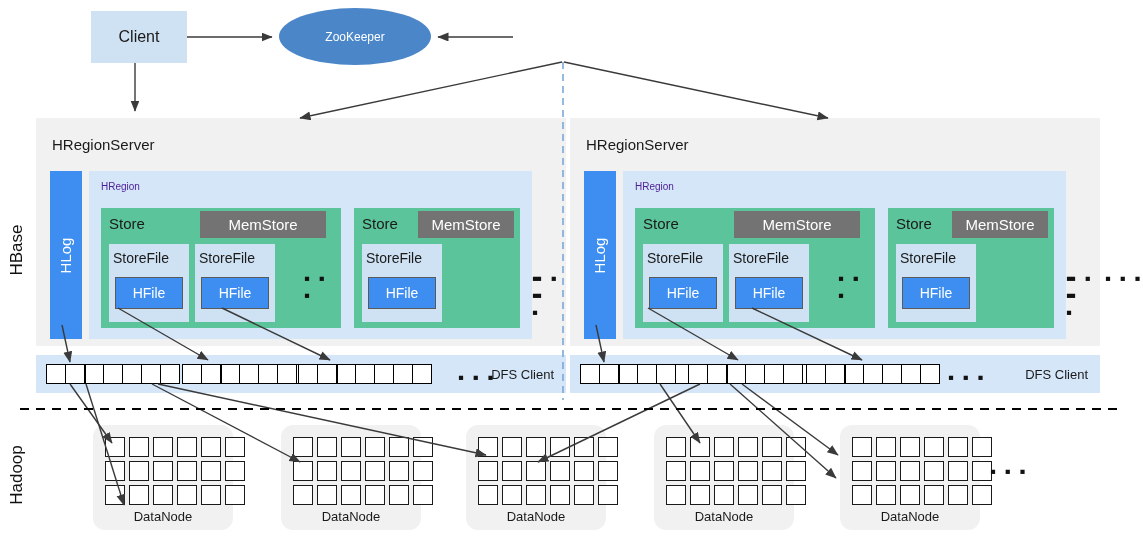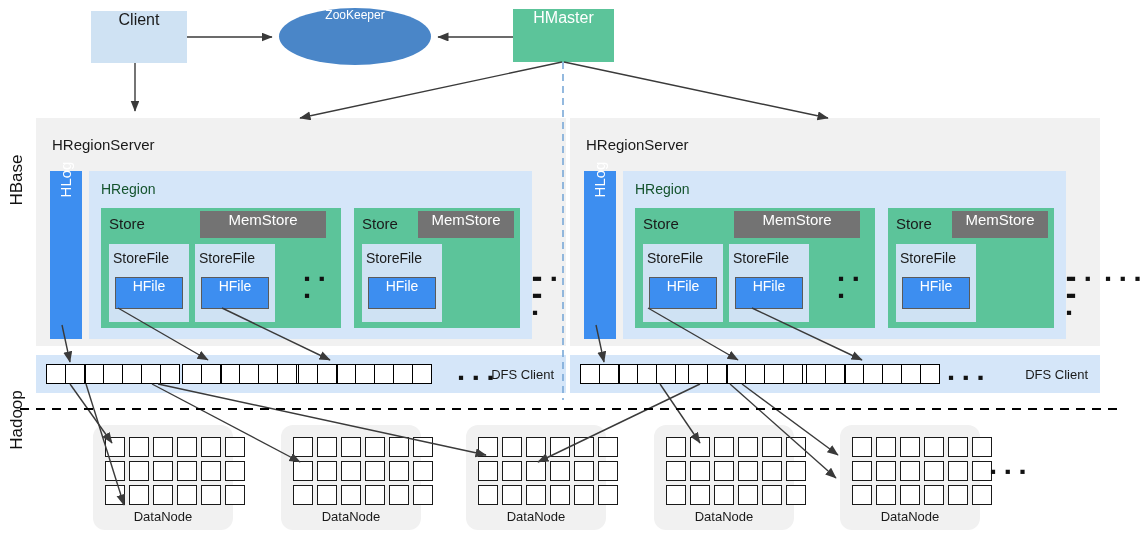--- a/index.html
+++ b/index.html
@@ -1,33 +1,33 @@
 <!DOCTYPE html>
 <html><head>
 <meta charset="utf-8">
 <style>
   html,body{margin:0;padding:0;background:#ffffff;}
   body{font-family:"Liberation Sans","DejaVu Sans",sans-serif;}
   #stage{position:relative;width:1143px;height:545px;overflow:hidden;background:#fff;}
   .abs{position:absolute;box-sizing:border-box;}
-  .ctr{display:flex;align-items:flex-start;justify-content:center;}
+  .ctr{display:flex;align-items:center;justify-content:center;}
   .lbl{white-space:nowrap;}
 
   
   .client-box{background:#cfe2f3;color:#1a1a1a;font-size:16px;}
   .zk-ellipse{background:#4a86c8;color:#ffffff;font-size:12px;border-radius:50%;}
   .hmaster-box{background:#5cc49a;color:#ffffff;font-size:16px;}
 
   
   .rs-box{background:#f1f1f1;}
   .rs-title{font-size:15px;color:#1a1a1a;}
   .hlog{background:#3d8ef0;color:#fff;font-size:15px;}
   .hlog span{transform:rotate(-90deg);white-space:nowrap;display:block;}
   .hregion{background:#d5e6f9;}
-  .hregion-title{font-size:14px;color:#14532d;text-align:right;}
+  .hregion-title{font-size:10px;color:#4c1d95;text-align:right;}
   .store{background:#5cc49a;}
   .store-title{font-size:15px;color:#1a1a1a;}
   .memstore{background:#737373;color:#fff;font-size:15px;}
   .storefile{background:#cfe2f3;color:#1a1a1a;font-size:14px;}
   .storefile-title{position:absolute;top:6px;left:0;right:16px;text-align:center;}
   .hfile{background:#3d8ef0;color:#fff;font-size:14px;border:1px solid #5a5a5a;}
   .dots{color:#111;font-size:17px;letter-spacing:2px;font-weight:bold;line-height:1;}
 
   
   .dfs-band{background:#d5e6f9;}
@@ -62,23 +62,20 @@
   </div>
 
   <div class="abs client-box ctr" style="left:91px;top:11px;width:96px;height:52px;">
     <span class="lbl">Client</span>
   </div>
 
   <div class="abs zk-ellipse ctr" style="left:279px;top:8px;width:152px;height:57px;">
     <span class="lbl">ZooKeeper</span>
   </div>
 
-  <div class="abs hmaster-box ctr" style="left:513px;top:9px;width:101px;height:53px;">
-    <span class="lbl">HMaster</span>
-  </div>
 
   <div class="abs rs-box" style="left:36px;top:118px;width:530px;height:228px;">
     <div class="abs rs-title" style="left:16px;top:18px;">HRegionServer</div>
 
     <div class="abs hlog ctr" style="left:14px;top:53px;width:32px;height:168px;">
       <span>HLog</span>
     </div>
 
     <div class="abs hregion" style="left:53px;top:53px;width:443px;height:168px;">
       <div class="abs hregion-title" style="left:12px;top:10px;">HRegion</div>

